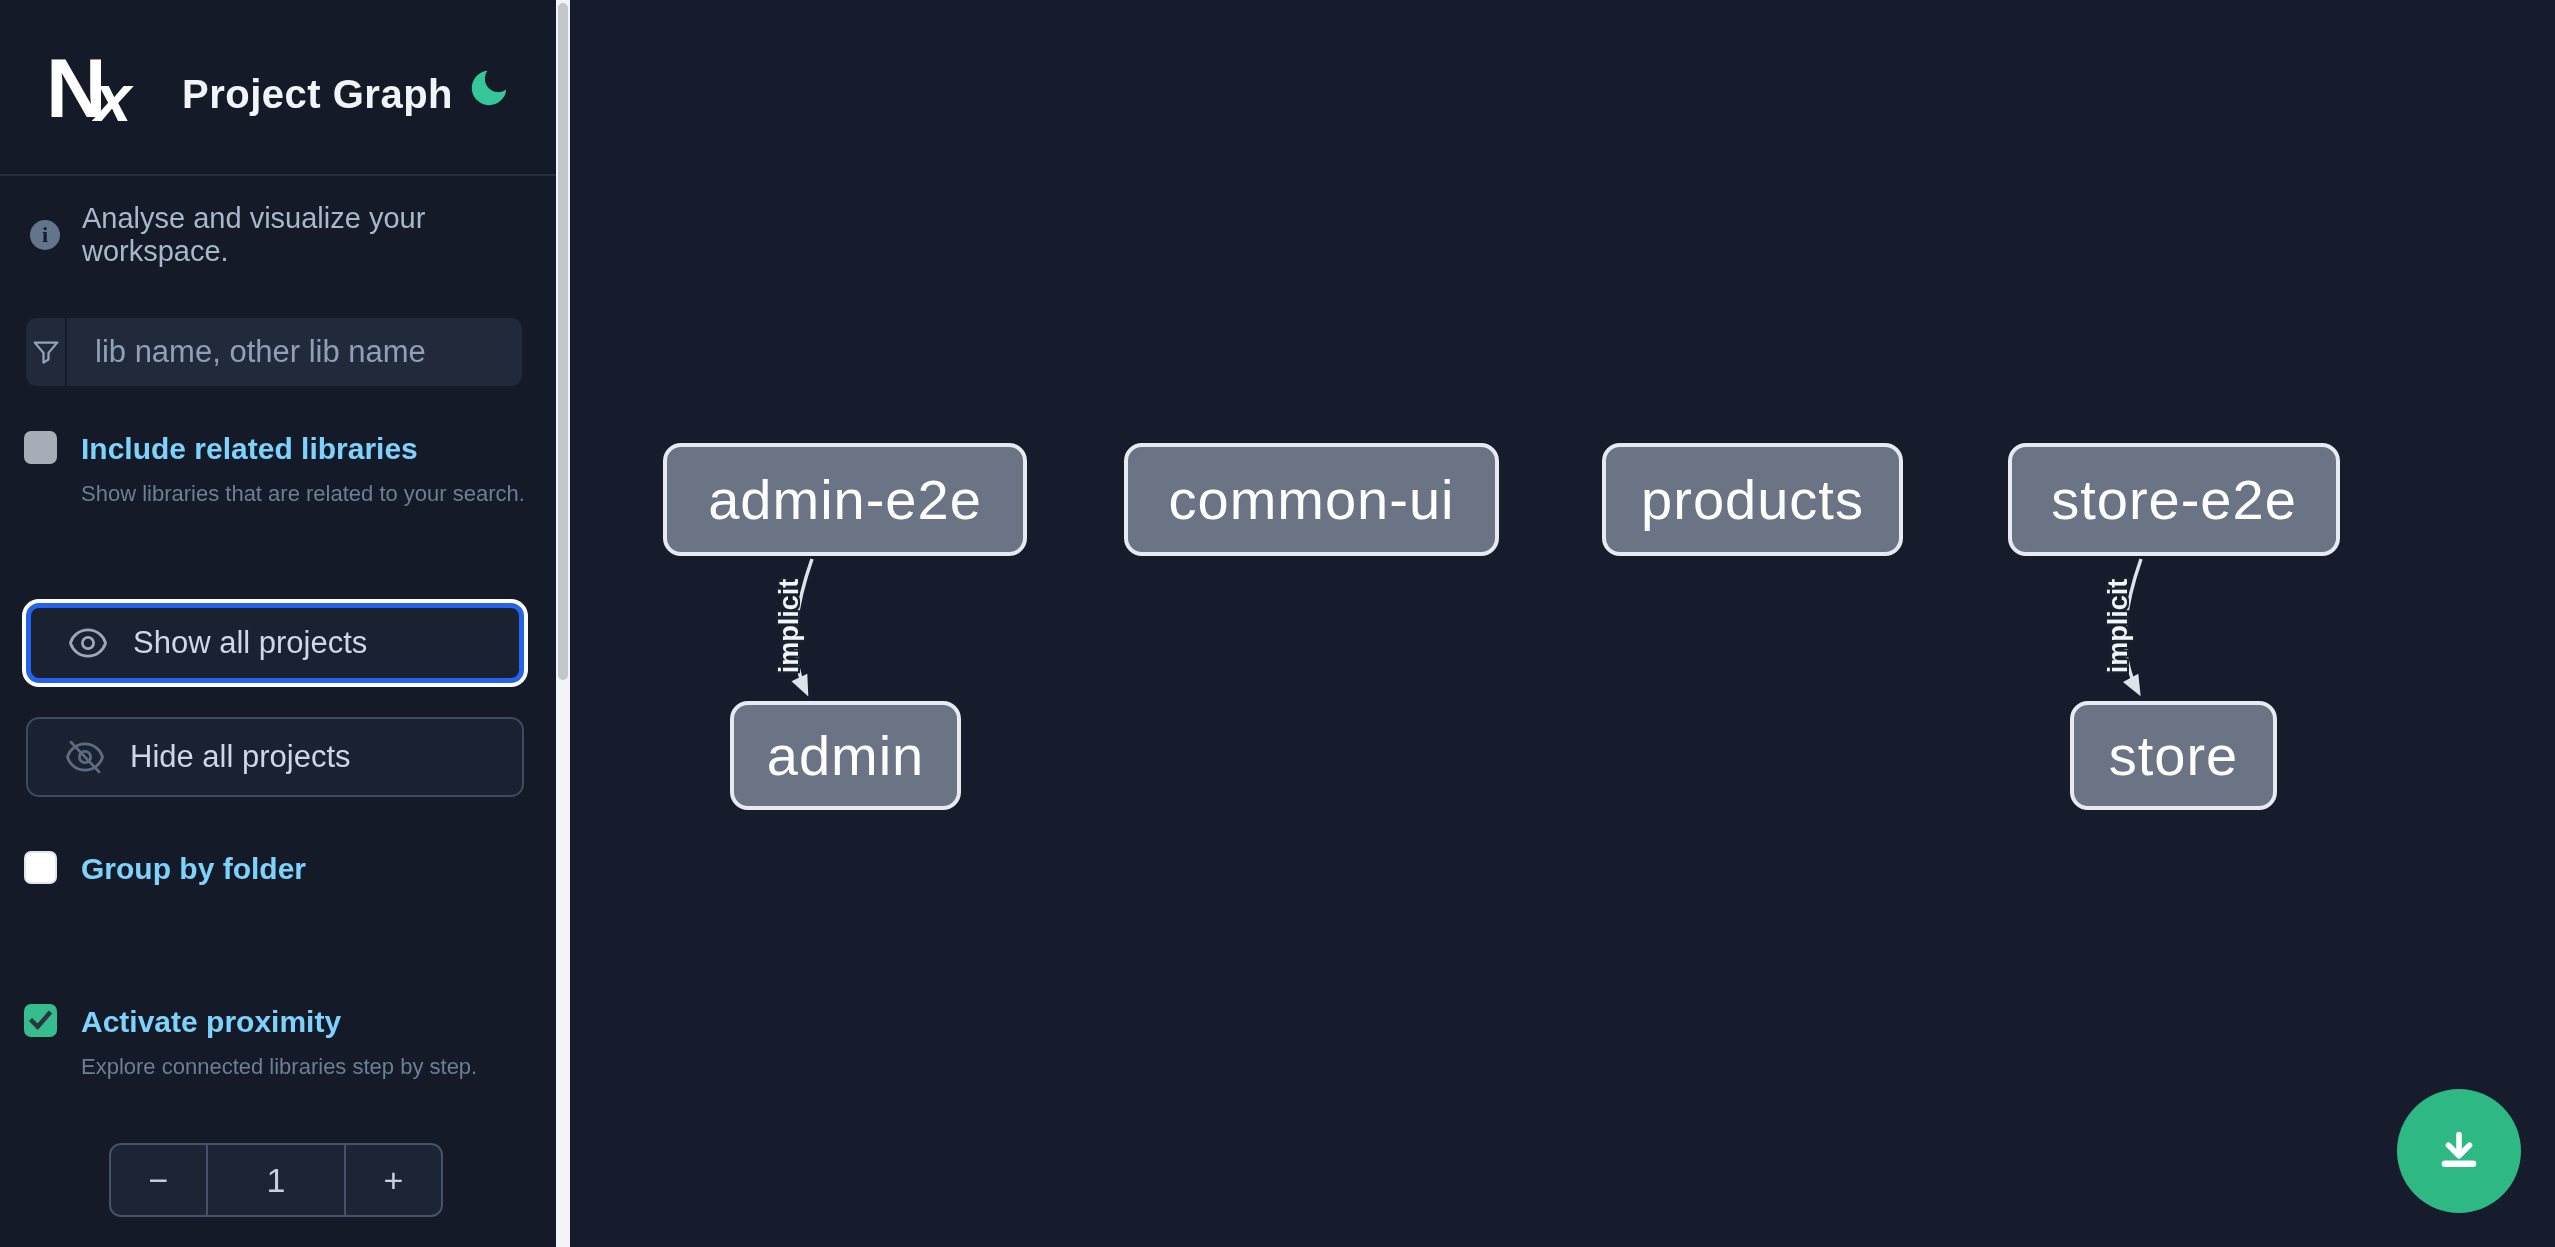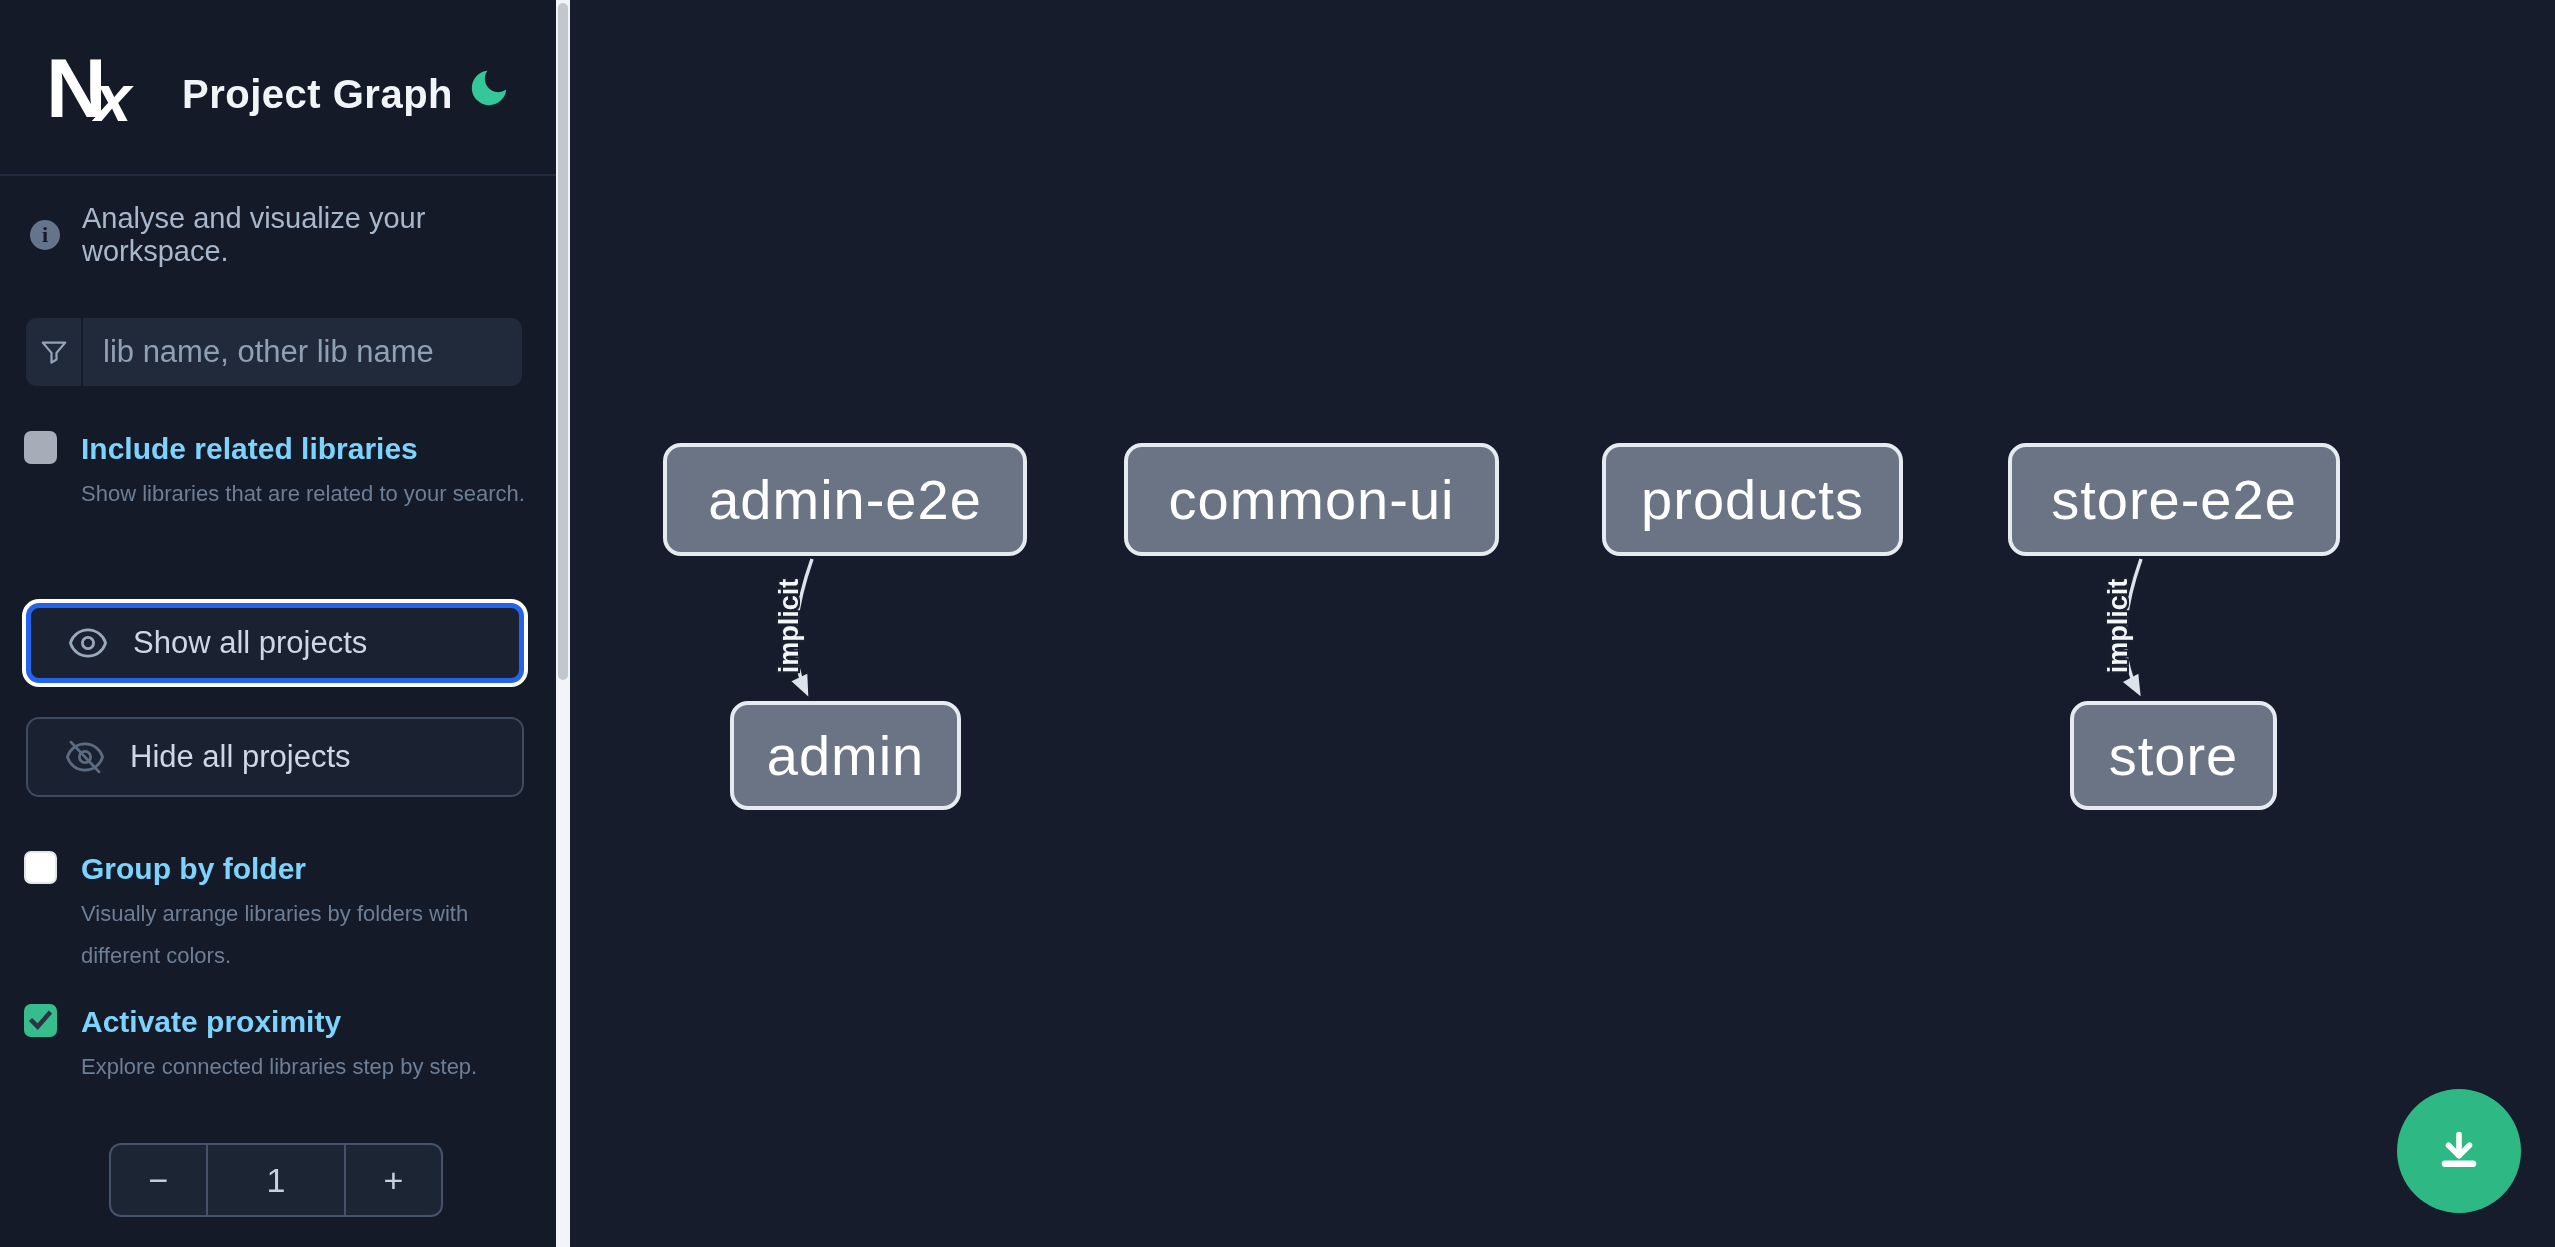--- a/index.html
+++ b/index.html
@@ -23,21 +23,21 @@
 
   .info-row{position:absolute;left:30px;top:202px;display:flex;align-items:center;gap:22px;}
   .info-badge{width:30px;height:30px;border-radius:50%;background:#64748b;color:#141a28;
     font-size:22px;font-weight:700;display:flex;align-items:center;justify-content:center;flex:0 0 auto;font-family:"Liberation Serif",serif;}
   .info-text{font-size:29px;color:#a9b7cb;}
 
   .searchbox{position:absolute;left:26px;top:318px;width:496px;height:68px;background:var(--panel);
     border-radius:10px;display:flex;align-items:stretch;overflow:hidden;}
   .search-icon-cell{width:67px;display:flex;align-items:center;justify-content:center;border-right:2px solid #141a28;}
   .searchbox input{flex:1;background:transparent;border:none;outline:none;color:var(--txt);
-    font-size:31px;padding:0 20px;font-family:"Liberation Sans",sans-serif;}
+    font-size:31px;padding:0 28px;font-family:"Liberation Sans",sans-serif;}
   .searchbox input::placeholder{color:var(--placeholder);}
 
   .opt{position:absolute;left:24px;width:500px;}
   .opt .cb{position:absolute;left:0;top:2px;width:33px;height:33px;border-radius:7px;}
   .cb-gray{background:#a6acb8;}
   .cb-white{background:#ffffff;border:2px solid #e2e5ea;}
   .cb-green{background:var(--accent-green);display:flex;align-items:center;justify-content:center;}
   .opt .opt-label{margin-left:57px;font-size:30px;font-weight:700;color:#7dd3fc;line-height:40px;}
   .opt .opt-desc{margin-left:57px;margin-top:4px;width:448px;font-size:22px;line-height:42px;color:var(--txt-dim);}
 
@@ -122,21 +122,20 @@
       <path d="M2.04 12.32a1 1 0 0 1 0-.64C3.42 7.51 7.36 4.5 12 4.5s8.58 3.01 9.96 7.18a1 1 0 0 1 0 .64C20.58 16.49 16.64 19.5 12 19.5S3.42 16.49 2.04 12.32z"></path>
       <circle cx="12" cy="12" r="3.2"></circle>
       <line x1="4" y1="3.5" x2="20" y2="20.5"></line>
     </svg>
     <span class="btn-label">Hide all projects</span>
   </button>
 
   <div class="opt" style="top:849px">
     <span class="cb cb-white" role="checkbox" aria-checked="false"></span>
     <div class="opt-label">Group by folder</div>
-    <div class="opt-desc">Visually arrange libraries by folders with different colors.</div>
   </div>
 
   <div class="opt" style="top:1002px">
     <span class="cb cb-green" role="checkbox" aria-checked="true">
       <svg width="27" height="27" viewBox="0 0 24 24" fill="none" stroke="#2c3442" stroke-width="4" stroke-linecap="square">
         <polyline points="4.5,12.5 9.5,17.5 19.5,6"></polyline>
       </svg>
     </span>
     <div class="opt-label">Activate proximity</div>
     <div class="opt-desc">Explore connected libraries step by step.</div>

